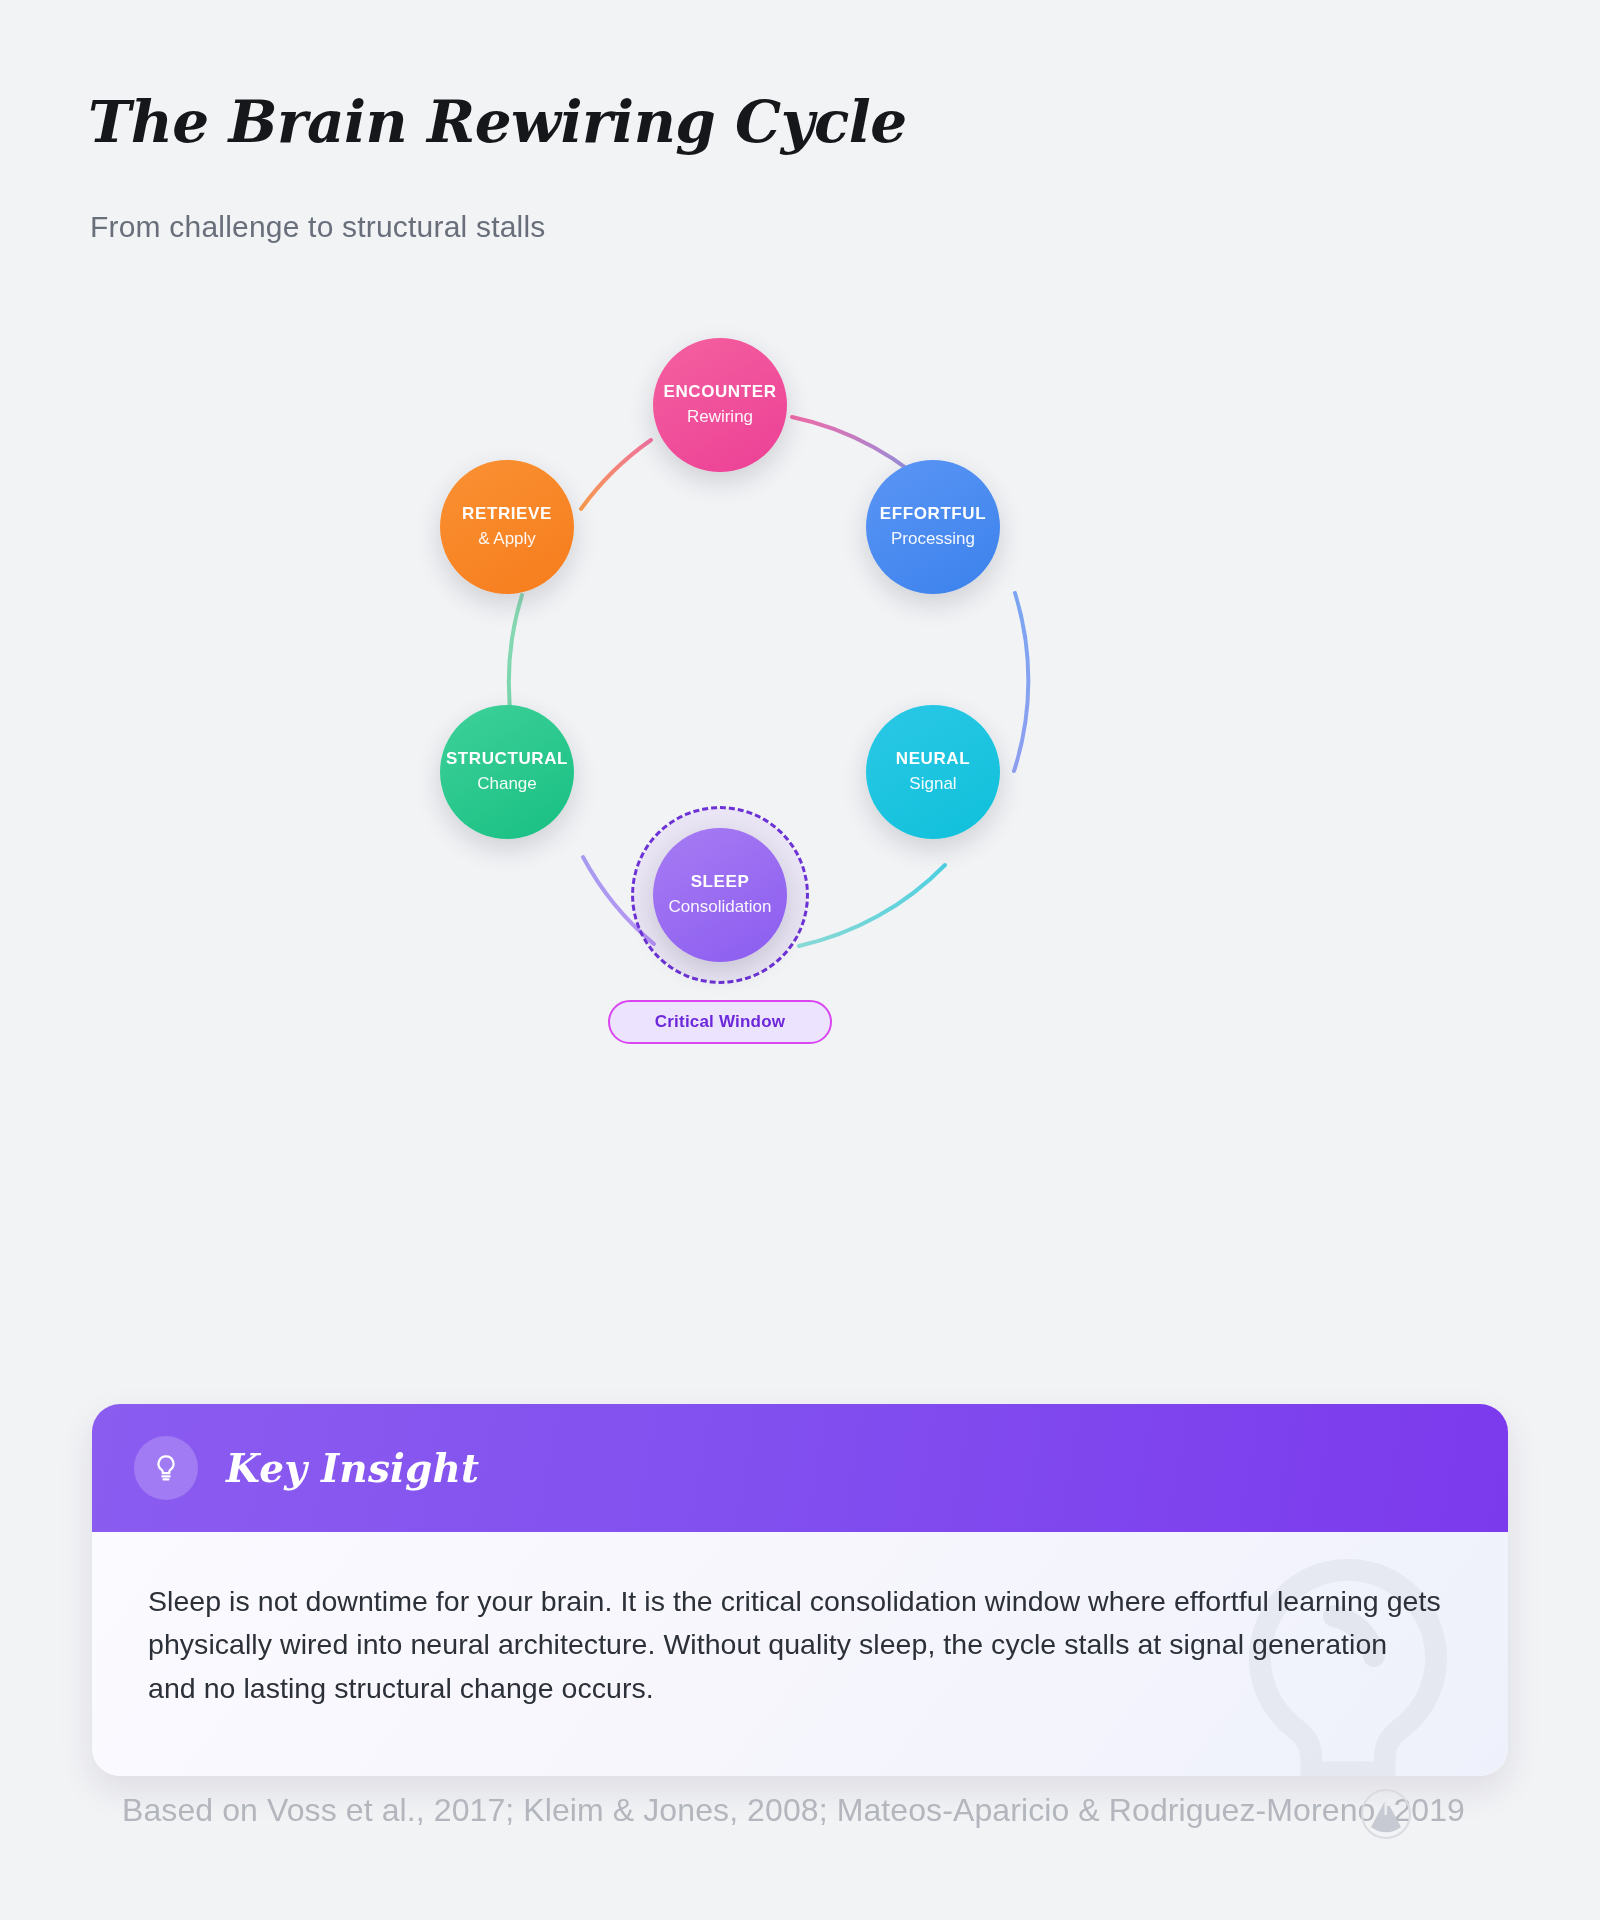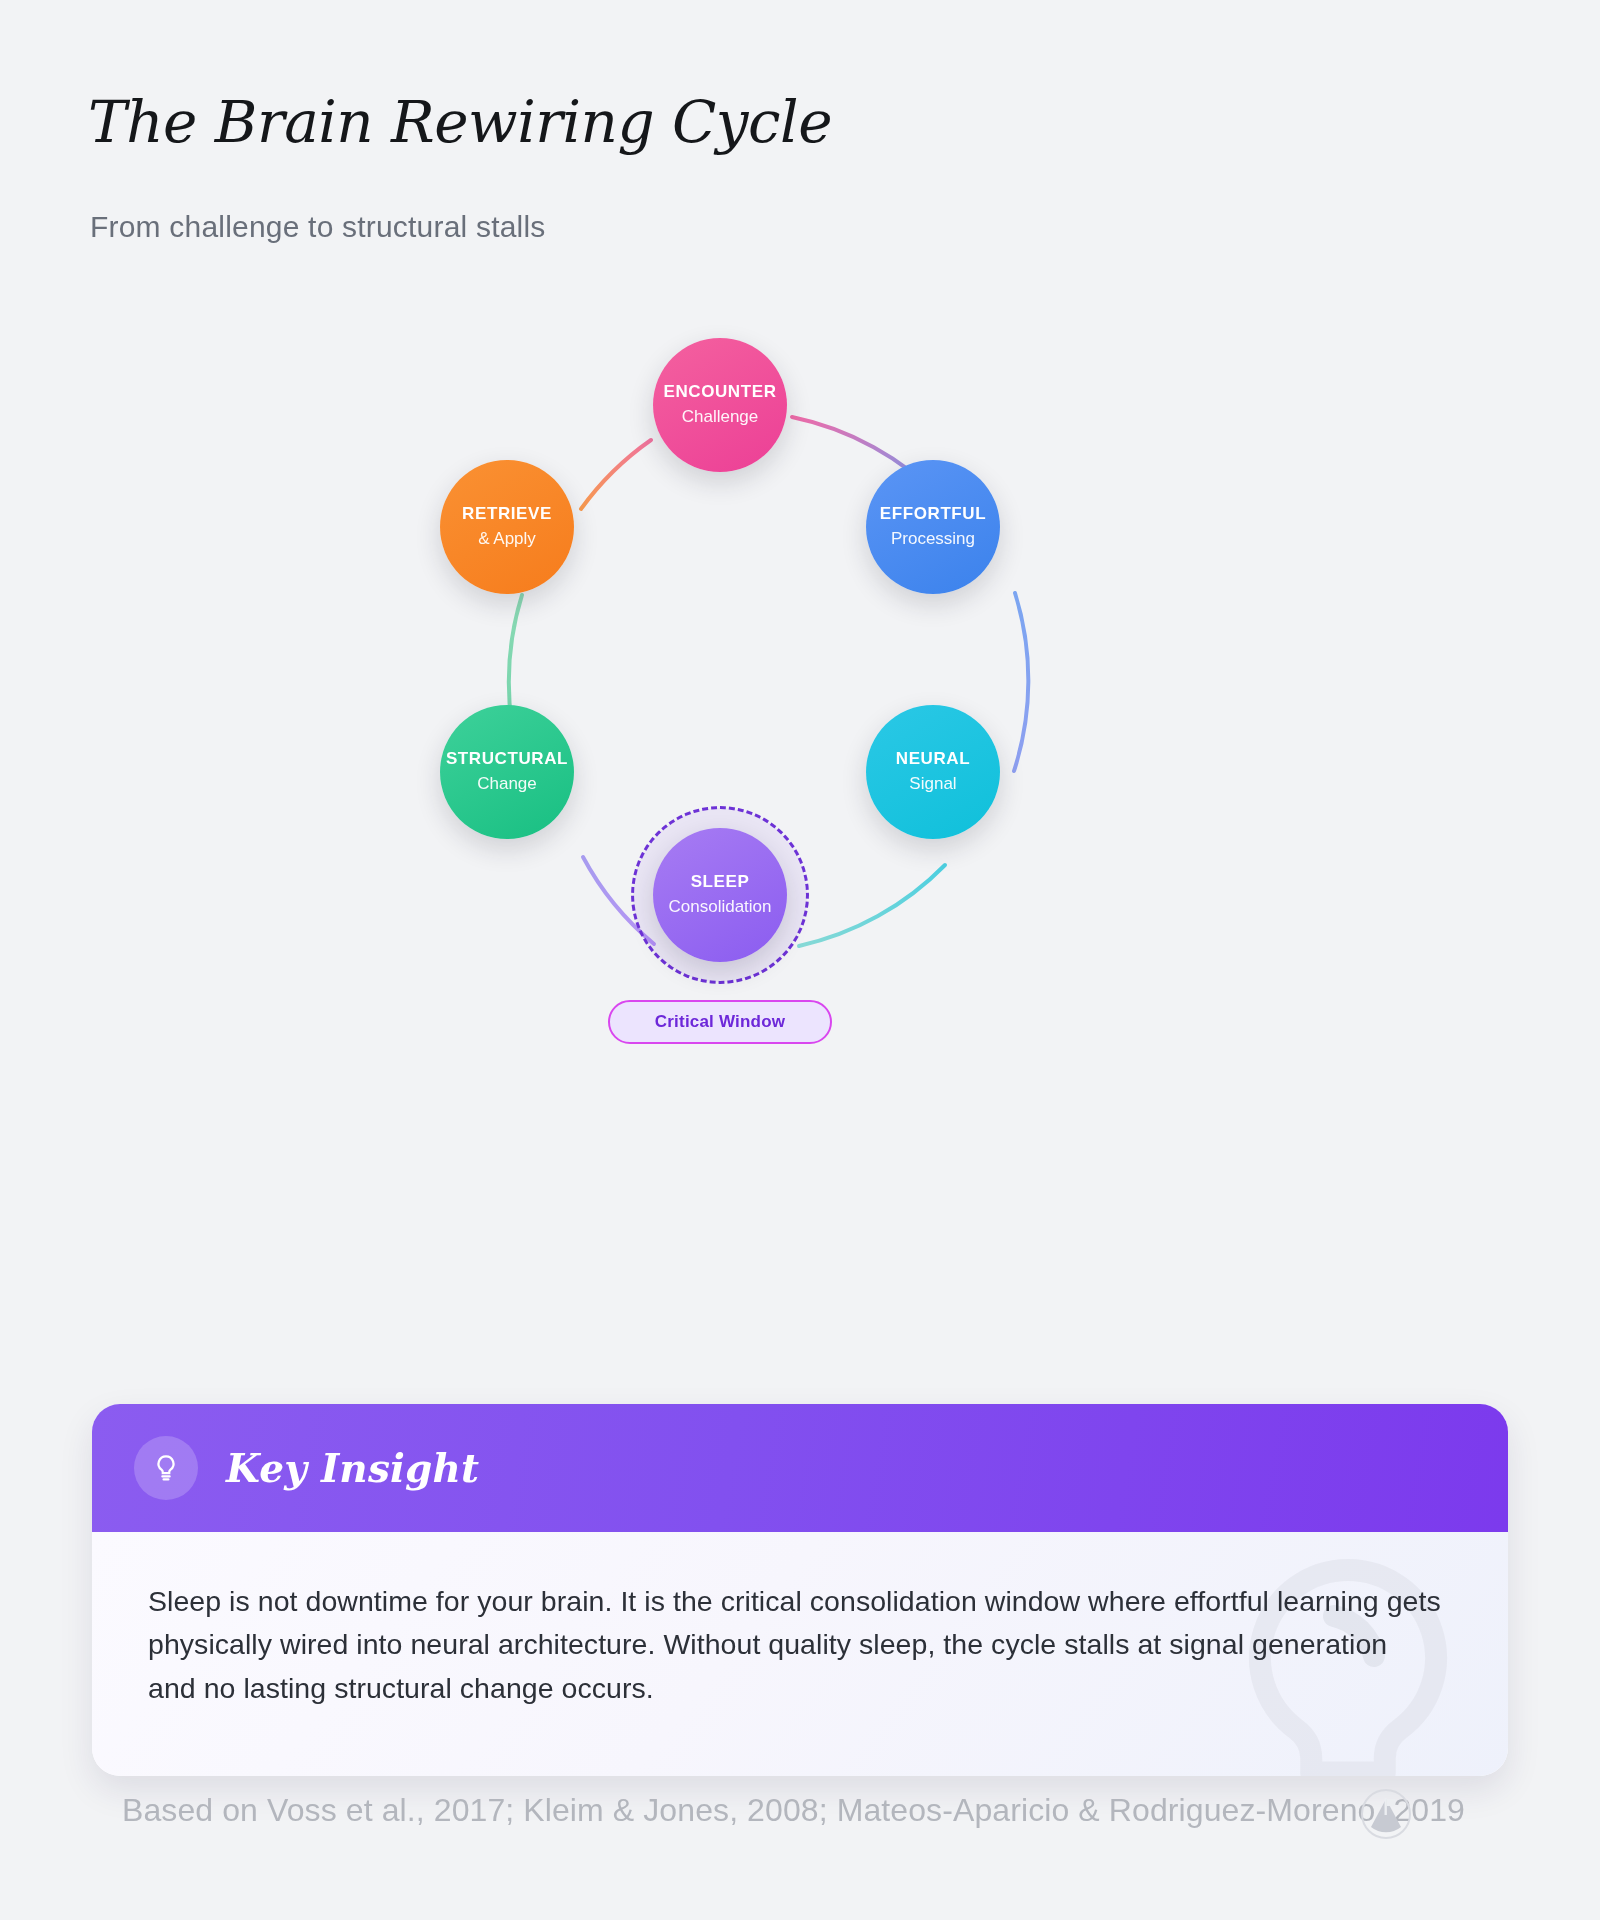--- a/index.html
+++ b/index.html
@@ -8,21 +8,21 @@
     background: #f2f3f5;
     font-family: "Liberation Sans", sans-serif;
     overflow: hidden;
   }
   .page { position: relative; width: 1600px; height: 1920px; }
 
   
   .title {
     position: absolute; left: 88px; top: 88px;
     font-family: "DejaVu Serif", serif;
-    font-weight: 400; font-style: italic;
+    font-weight: 700; font-style: italic;
     font-size: 58px; letter-spacing: -0.5px;
     color: #15171a; white-space: nowrap;
   }
   .subtitle {
     position: absolute; left: 90px; top: 210px;
     font-size: 30px; color: #696f7a; font-weight: 400;
     letter-spacing: .2px; white-space: nowrap;
   }
 
   
@@ -170,21 +170,21 @@
         <path d="M 254 564 A 293 293 0 0 1 183 477" stroke="url(#g-sle-str)"></path>
         <path d="M 122 389 A 293 293 0 0 1 122 215" stroke="url(#g-str-ret)"></path>
       </g>
     </svg>
 
     <div class="sleep-halo"></div>
     <div class="sleep-ring"></div>
 
     <div class="node n-encounter">
       <div class="n-title">ENCOUNTER</div>
-      <div class="n-sub">Challenge</div>
+      <div class="n-sub">Rewiring</div>
     </div>
     <div class="node n-effortful">
       <div class="n-title">EFFORTFUL</div>
       <div class="n-sub">Processing</div>
     </div>
     <div class="node n-neural">
       <div class="n-title">NEURAL</div>
       <div class="n-sub">Signal</div>
     </div>
     <div class="node n-sleep">

